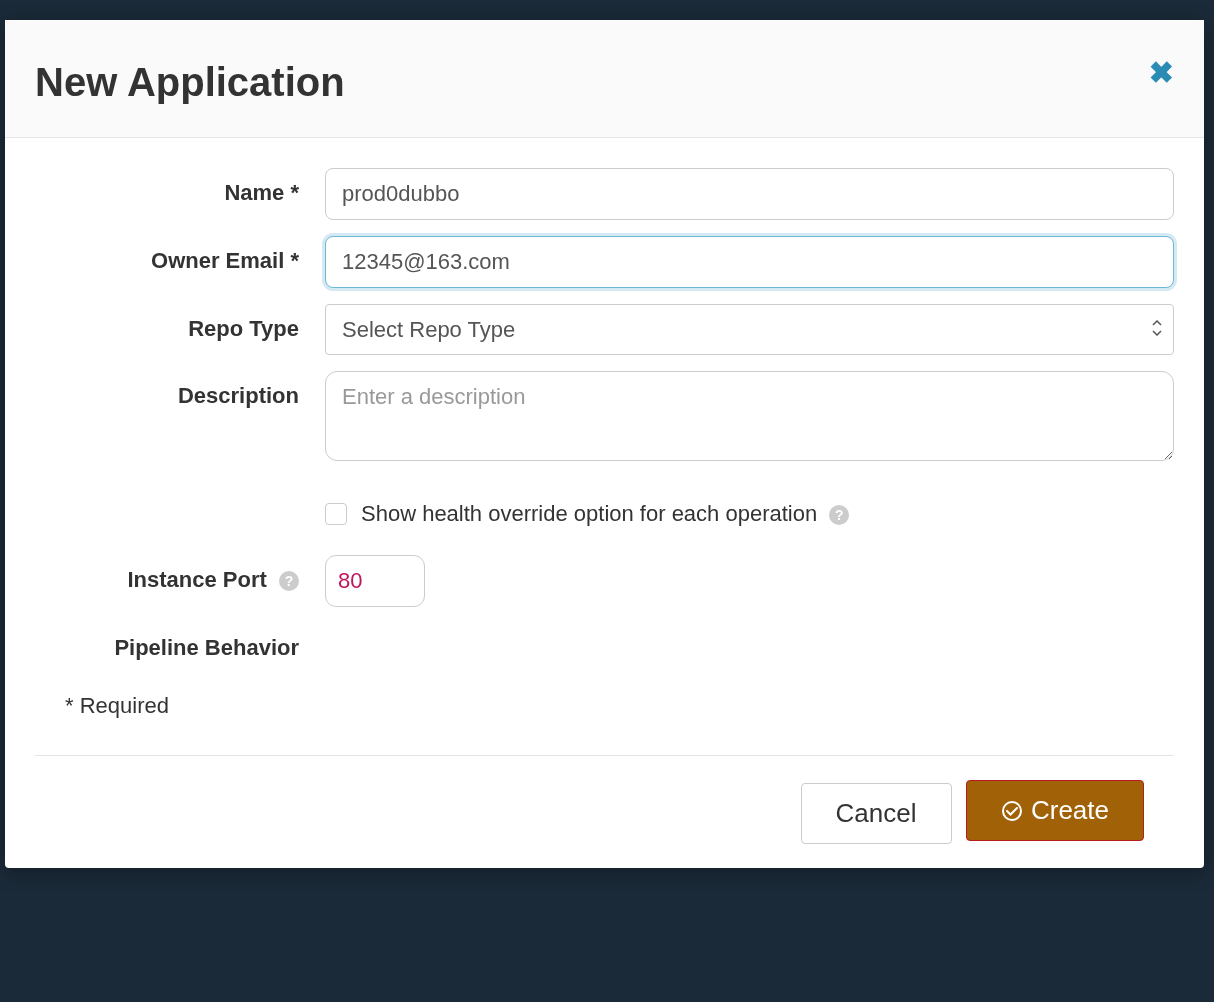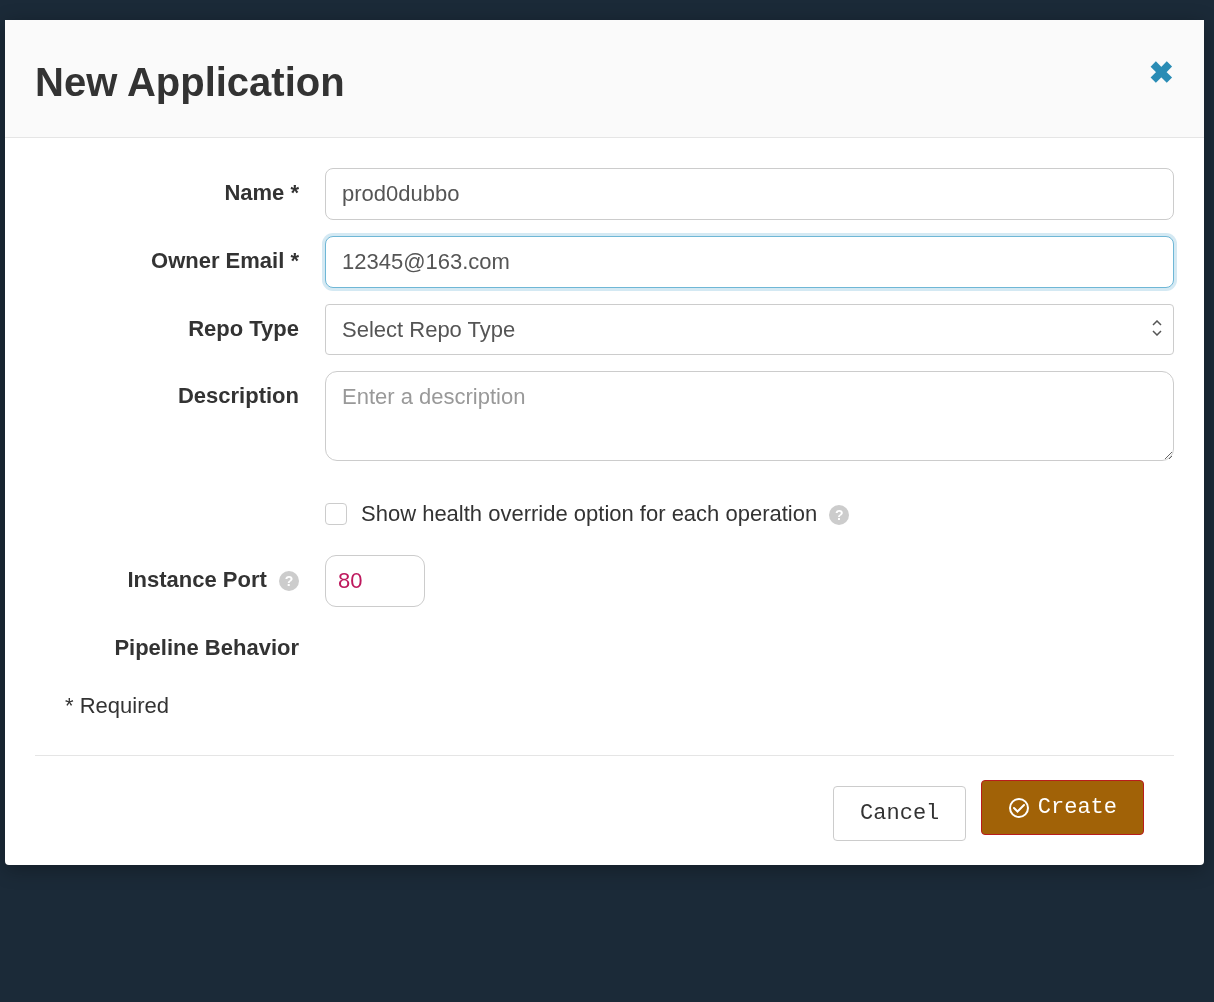--- a/index.html
+++ b/index.html
@@ -207,25 +207,25 @@
     .modal-footer {
       border-top: 1px solid #e5e5e5;
       padding: 24px 30px;
       margin-top: 36px;
       text-align: right;
     }
     
     .btn {
       display: inline-flex;
       align-items: center;
-      padding: 14px 26px;
-      font-size: 22px;
+      padding: 14px 34px;
+      font-size: 26px;
       border-radius: 4px;
       cursor: pointer;
-      font-family: Liberation Mono, monospace;
+      font-family: Liberation Sans, sans-serif;
       border: 1px solid #cccccc;
       margin-left: 10px;
     }
     
     .btn-default {
       background: #ffffff;
       color: #333333;
     }
     
     .btn-primary {

